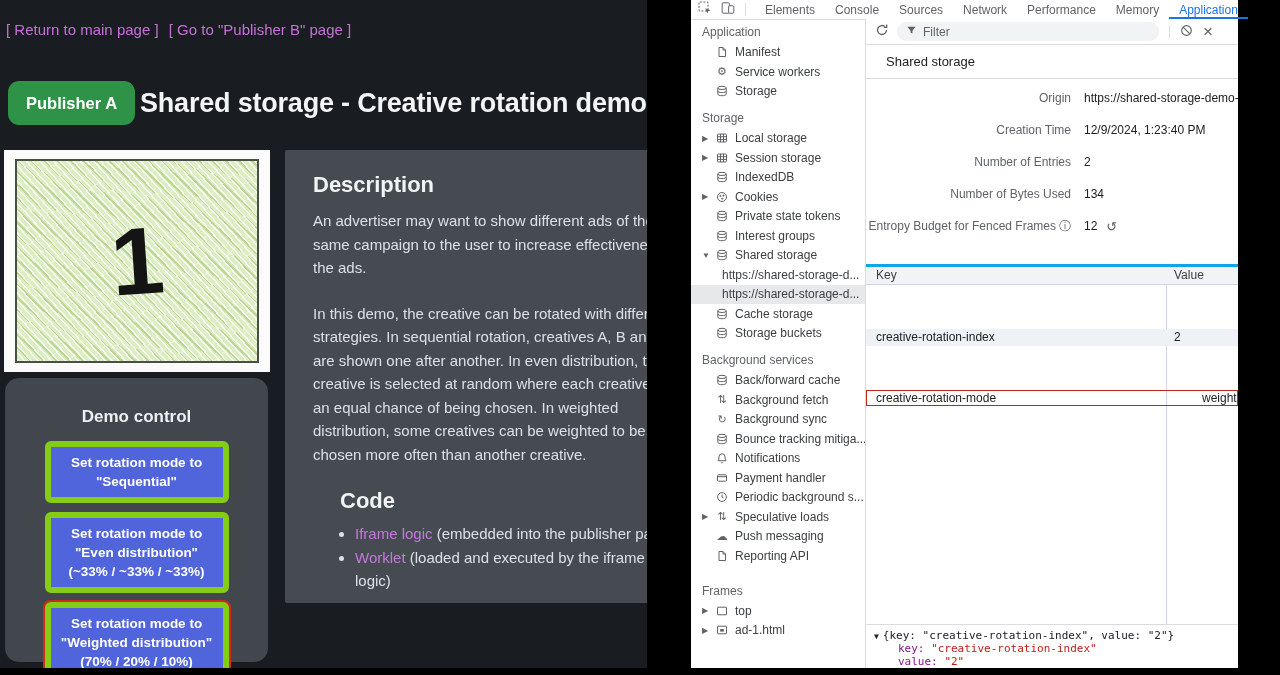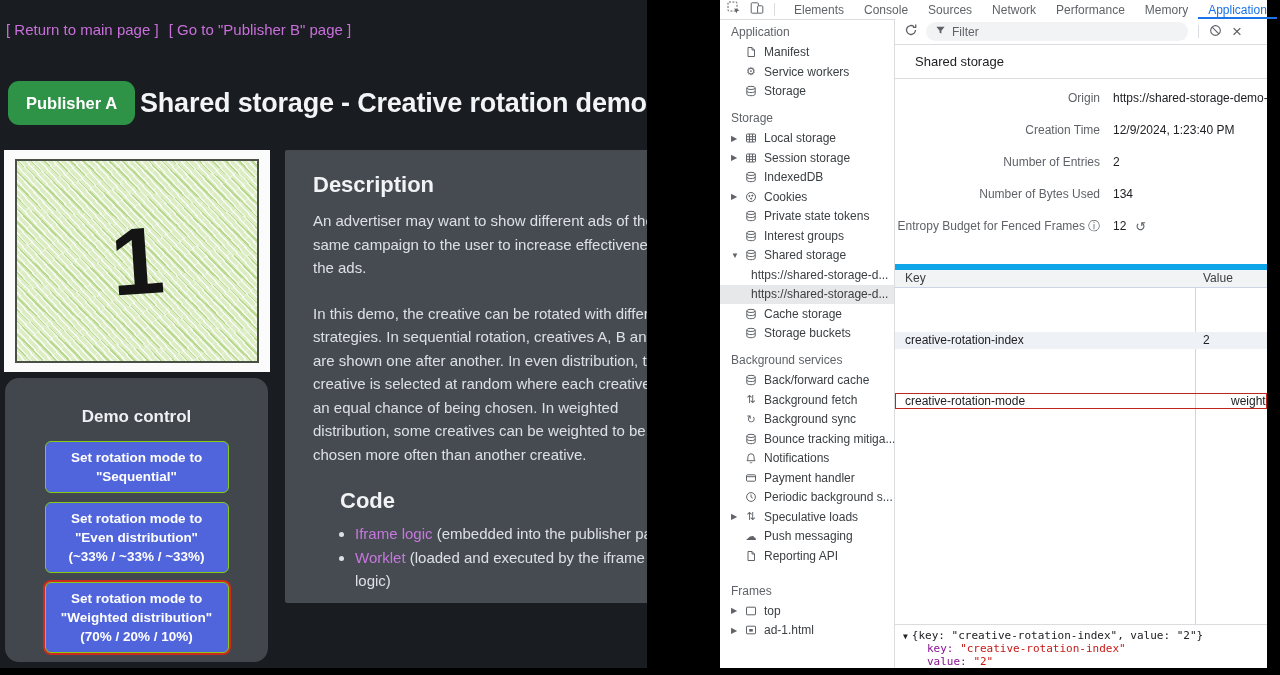--- a/index.html
+++ b/index.html
@@ -25,35 +25,35 @@
       background-image:
         repeating-linear-gradient(48deg, rgba(255,255,255,.75) 0 1.5px, transparent 1.5px 5px),
         repeating-linear-gradient(44deg, rgba(150,198,92,.5) 0 2px, transparent 2px 9px),
         repeating-linear-gradient(-42deg, rgba(255,255,255,.3) 0 1px, transparent 1px 14px);
       display:flex;align-items:center;justify-content:center;}
   .creative-num{font-size:95px;font-weight:bold;color:#141414;transform:rotate(-4deg);line-height:1;}
 
   .demo-panel{position:absolute;left:5px;top:378px;width:263px;height:284px;background:#42474e;border-radius:14px;box-sizing:border-box;}
   .demo-title{text-align:center;padding-top:29px;font-weight:bold;font-size:17px;color:#eef0f3;}
   .demo-buttons{display:flex;flex-direction:column;align-items:center;gap:9px;margin-top:14px;}
-  .demo-btn{width:184px;box-sizing:border-box;background:#5064db;border:1px solid #84cc16;border-radius:6px;
+  .demo-btn{width:184px;box-sizing:border-box;background:#5064db;border:6px solid #84cc16;border-radius:6px;
             color:#fff;font-weight:bold;font-size:13.5px;line-height:19px;padding:6px 2px;
             white-space:pre-line;text-align:center;font-family:"Liberation Sans",sans-serif;cursor:pointer;}
   .demo-btn.hl{box-shadow:0 0 0 2px #ce2a1e;}
 
   .desc-panel{position:absolute;left:285px;top:150px;width:427px;height:453px;background:#464b52;border-radius:2px;
               box-sizing:border-box;padding:22px 28px;color:#dce0e5;}
   .desc-panel h2{margin:0 0 11px 0;font-size:22px;color:#f2f3f5;}
   .desc-panel p{margin:0 0 22px 0;font-size:15px;line-height:23.5px;}
   .desc-panel h2.code{margin-top:20px;margin-bottom:8px;margin-left:27px;}
   .desc-panel ul{margin:0;padding-left:42px;font-size:15px;line-height:23.5px;}
   .desc-panel a{color:#c678dd;text-decoration:none;}
 
   
-  .devtools{position:absolute;left:720px;top:0;width:547px;height:668px;background:#fff;font-size:12px;color:#3c4043;}
+  .devtools{position:absolute;left:691px;top:0;width:547px;height:668px;background:#fff;font-size:12px;color:#3c4043;}
   .dt-tabs{height:19px;border-bottom:1px solid #dadce0;display:flex;align-items:center;}
   .dt-tabicons{display:flex;align-items:center;gap:9px;padding:0 9px 0 7px;color:#5f6368;}
   .dt-tabicons .vsep{margin-left:1px;}
   .vsep{width:1px;height:13px;background:#dadce0;}
   .dt-tab{padding:0 10px;height:19px;display:flex;align-items:center;color:#5f6368;cursor:pointer;box-sizing:border-box;white-space:nowrap;}
   .dt-tab.active{color:#1a73e8;border-bottom:2px solid #1a73e8;padding-top:2px;}
 
   .dt-body{position:absolute;top:19px;bottom:0;left:0;right:0;display:flex;}
   .dt-sidebar{width:175px;flex:none;border-right:1px solid #dadce0;box-sizing:border-box;padding-top:4px;overflow:hidden;}
   .tree-header{height:19.5px;line-height:19.5px;padding-left:11px;color:#5f6368;white-space:nowrap;}
@@ -73,21 +73,21 @@
   .close-x{font-size:17px;line-height:1;color:#5f6368;cursor:pointer;}
 
   .dt-title{height:33px;line-height:33px;padding-left:20px;border-bottom:1px solid #dadce0;color:#202124;font-size:13px;}
   .dt-meta{padding-top:3px;}
   .meta-row{display:flex;align-items:center;height:32px;}
   .meta-label{width:205px;flex:none;text-align:right;color:#5f6368;}
   .meta-value{margin-left:13px;color:#202124;white-space:nowrap;display:flex;align-items:center;gap:9px;}
   .info-i{font-size:12px;color:#5f6368;margin-left:3px;}
   .reset-i{font-size:13px;color:#5f6368;cursor:pointer;}
 
-  .dt-table{position:absolute;top:245px;left:0;right:0;bottom:43px;border-top:6px solid #0ea5e9;border-bottom:1px solid #dadce0;}
+  .dt-table{position:absolute;top:245px;left:0;right:0;bottom:43px;border-top:3px solid #0ea5e9;border-bottom:1px solid #dadce0;}
   .col-divider{position:absolute;left:300px;top:0;bottom:0;width:1px;background:#ccd6e6;}
   .tbl-header{height:17px;line-height:17px;background:#f1f3f4;border-bottom:1px solid #ccd6e6;display:flex;position:relative;color:#3c4043;}
   .tbl-row{height:16.5px;line-height:16.5px;display:flex;position:relative;color:#202124;cursor:pointer;margin-top:44px;}
   .tbl-row.stripe{background:#eef1f5;}
   .tbl-row.sel{outline:1.5px solid #c0261c;outline-offset:-1.5px;gap:28px;}
   .cell-key{width:300px;flex:none;padding-left:10px;box-sizing:border-box;overflow:hidden;white-space:nowrap;}
   .cell-val{flex:1;padding-left:8px;overflow:hidden;white-space:nowrap;}
 
   .dt-preview{position:absolute;left:0;right:0;bottom:0;height:43px;background:#fff;
               font-family:"DejaVu Sans Mono",monospace;font-size:11px;line-height:13px;

